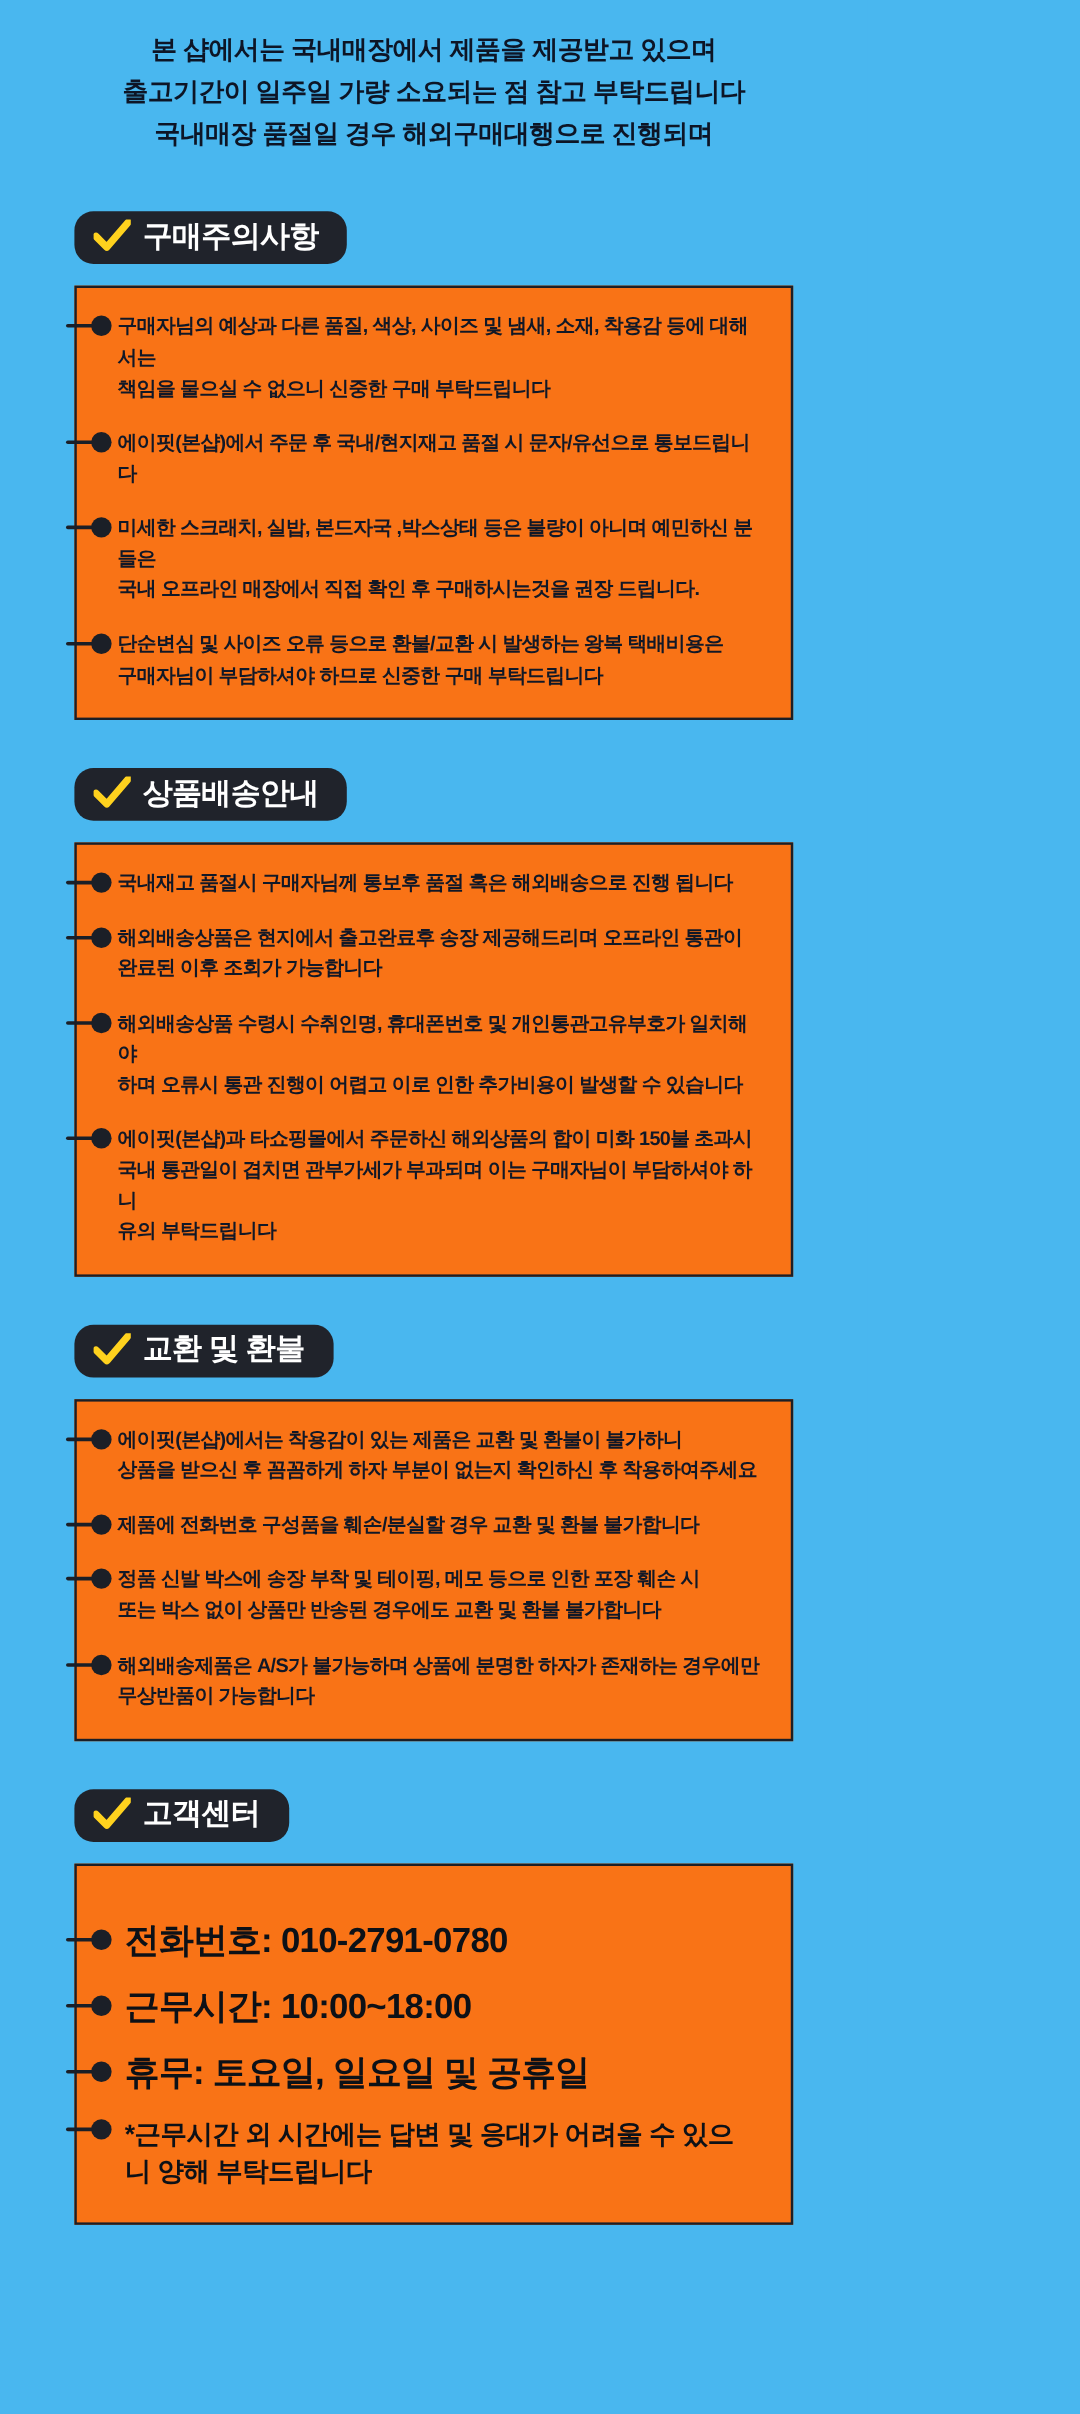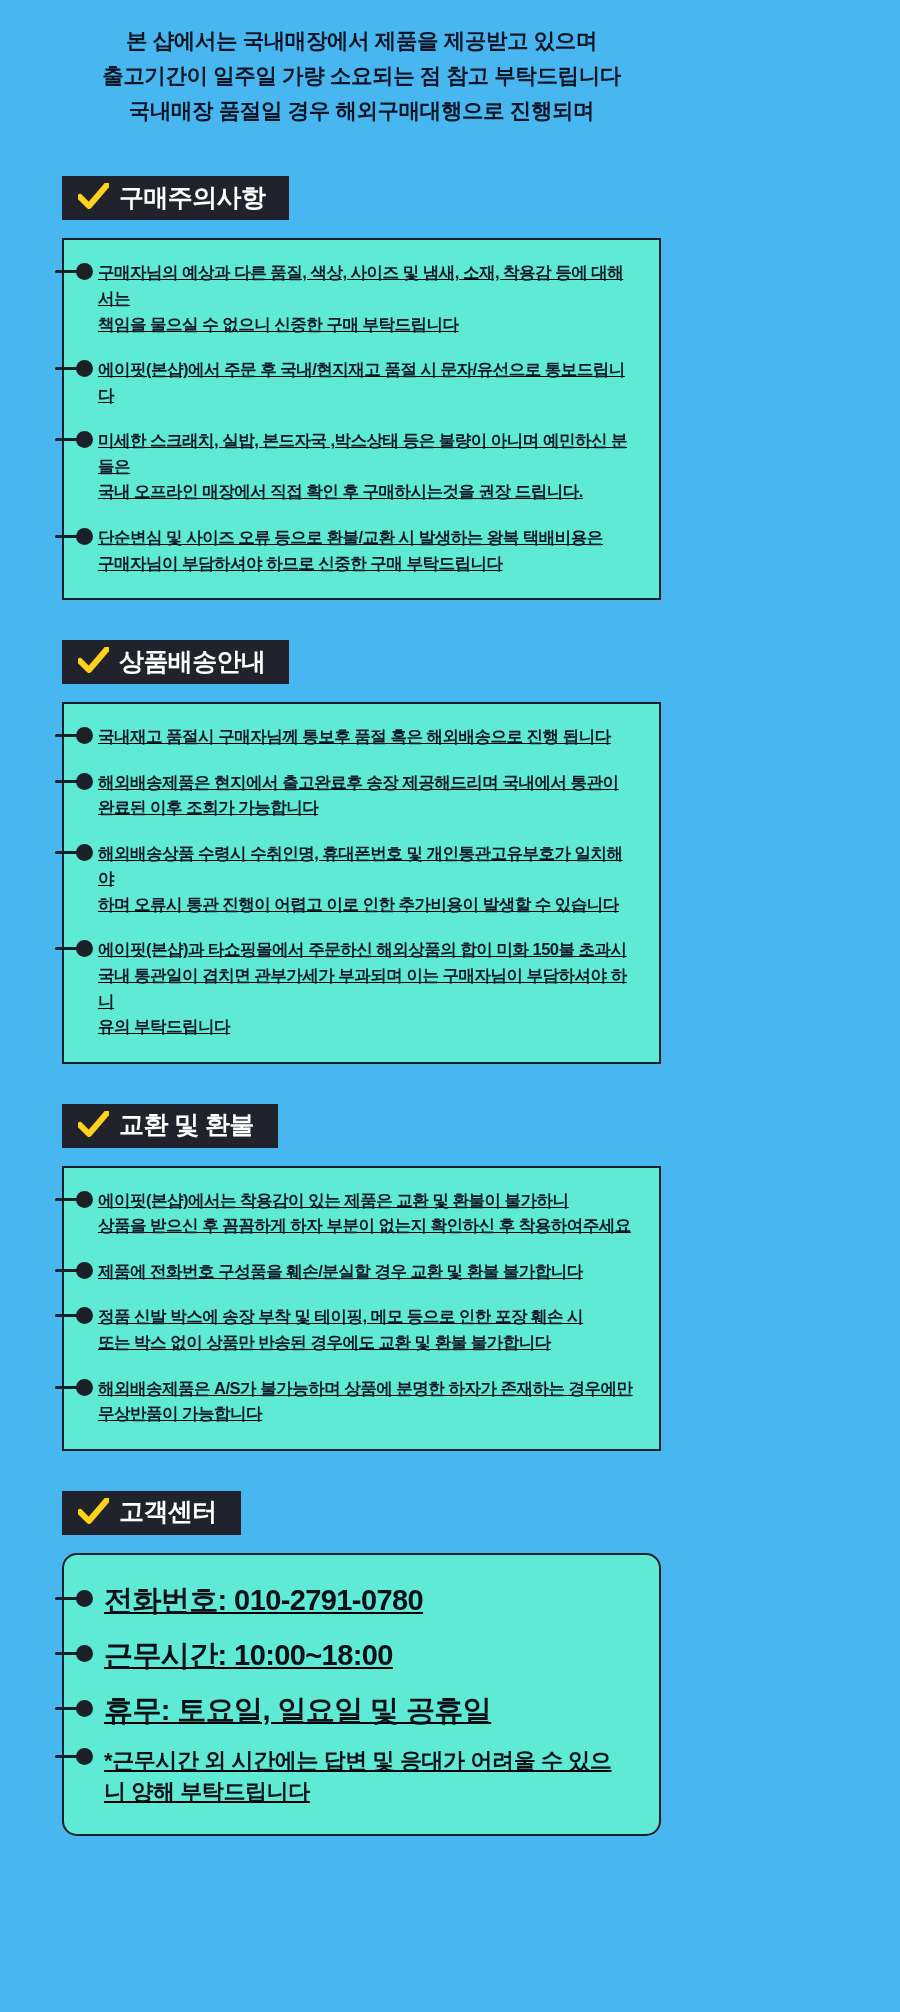--- a/index.html
+++ b/index.html
@@ -38,21 +38,21 @@
 
   
   .section {
     margin: 0 0 0 0;
   }
   .section-head {
     margin: 40px 0 0 62px;
     display: inline-flex;
     align-items: center;
     background: #20232b;
-    border-radius: 0;
+    border-radius: 16px;
     padding: 7px 24px 9px 16px;
     position: relative;
   }
   .check-icon {
     width: 31px;
     height: 28px;
     margin-right: 10px;
     flex: 0 0 auto;
     display: block;
   }
@@ -67,25 +67,24 @@
 
   
   .box-wrap {
     position: relative;
     margin: 18px 0 0 0;
     padding-left: 62px;
     padding-right: 62px;
   }
   .box {
     position: relative;
-    background: #5eead4;
+    background: #f97316;
     border: 2px solid #1b1f27;
     box-sizing: border-box;
     padding: 20px 26px 22px 34px;
-    text-decoration: underline;
   }
   .item {
     position: relative;
     margin: 0 0 20px 0;
   }
   .item:last-child {
     margin-bottom: 0;
   }
   .item-text {
     color: #111827;
@@ -117,22 +116,21 @@
     left: 21px;
     top: 0;
     width: 17px;
     height: 17px;
     background: #1b1f27;
     border-radius: 50%;
   }
 
   
   .cs-box {
-    padding: 26px 26px 26px 40px;
-    border-radius: 15px;
+    padding: 44px 26px 26px 40px;
   }
   .cs-item {
     position: relative;
     margin-bottom: 17px;
   }
   .cs-item:last-child {
     margin-bottom: 0;
   }
   .cs-text {
     color: #0d1117;
@@ -228,21 +226,21 @@
               <span class="stem"></span>
               <span class="dot"></span>
             </span>
           <div class="item-text" style="white-space:pre-line">국내재고 품절시 구매자님께 통보후 품절 혹은 해외배송으로 진행 됩니다</div>
         </div>
         <div class="item">
           <span class="bullet">
               <span class="stem"></span>
               <span class="dot"></span>
             </span>
-          <div class="item-text" style="white-space:pre-line">해외배송제품은 현지에서 출고완료후 송장 제공해드리며 국내에서 통관이
+          <div class="item-text" style="white-space:pre-line">해외배송상품은 현지에서 출고완료후 송장 제공해드리며 오프라인 통관이
 완료된 이후 조회가 가능합니다</div>
         </div>
         <div class="item">
           <span class="bullet">
               <span class="stem"></span>
               <span class="dot"></span>
             </span>
           <div class="item-text" style="white-space:pre-line">해외배송상품 수령시 수취인명, 휴대폰번호 및 개인통관고유부호가 일치해야
 하며 오류시 통관 진행이 어렵고 이로 인한 추가비용이 발생할 수 있습니다</div>
         </div>

